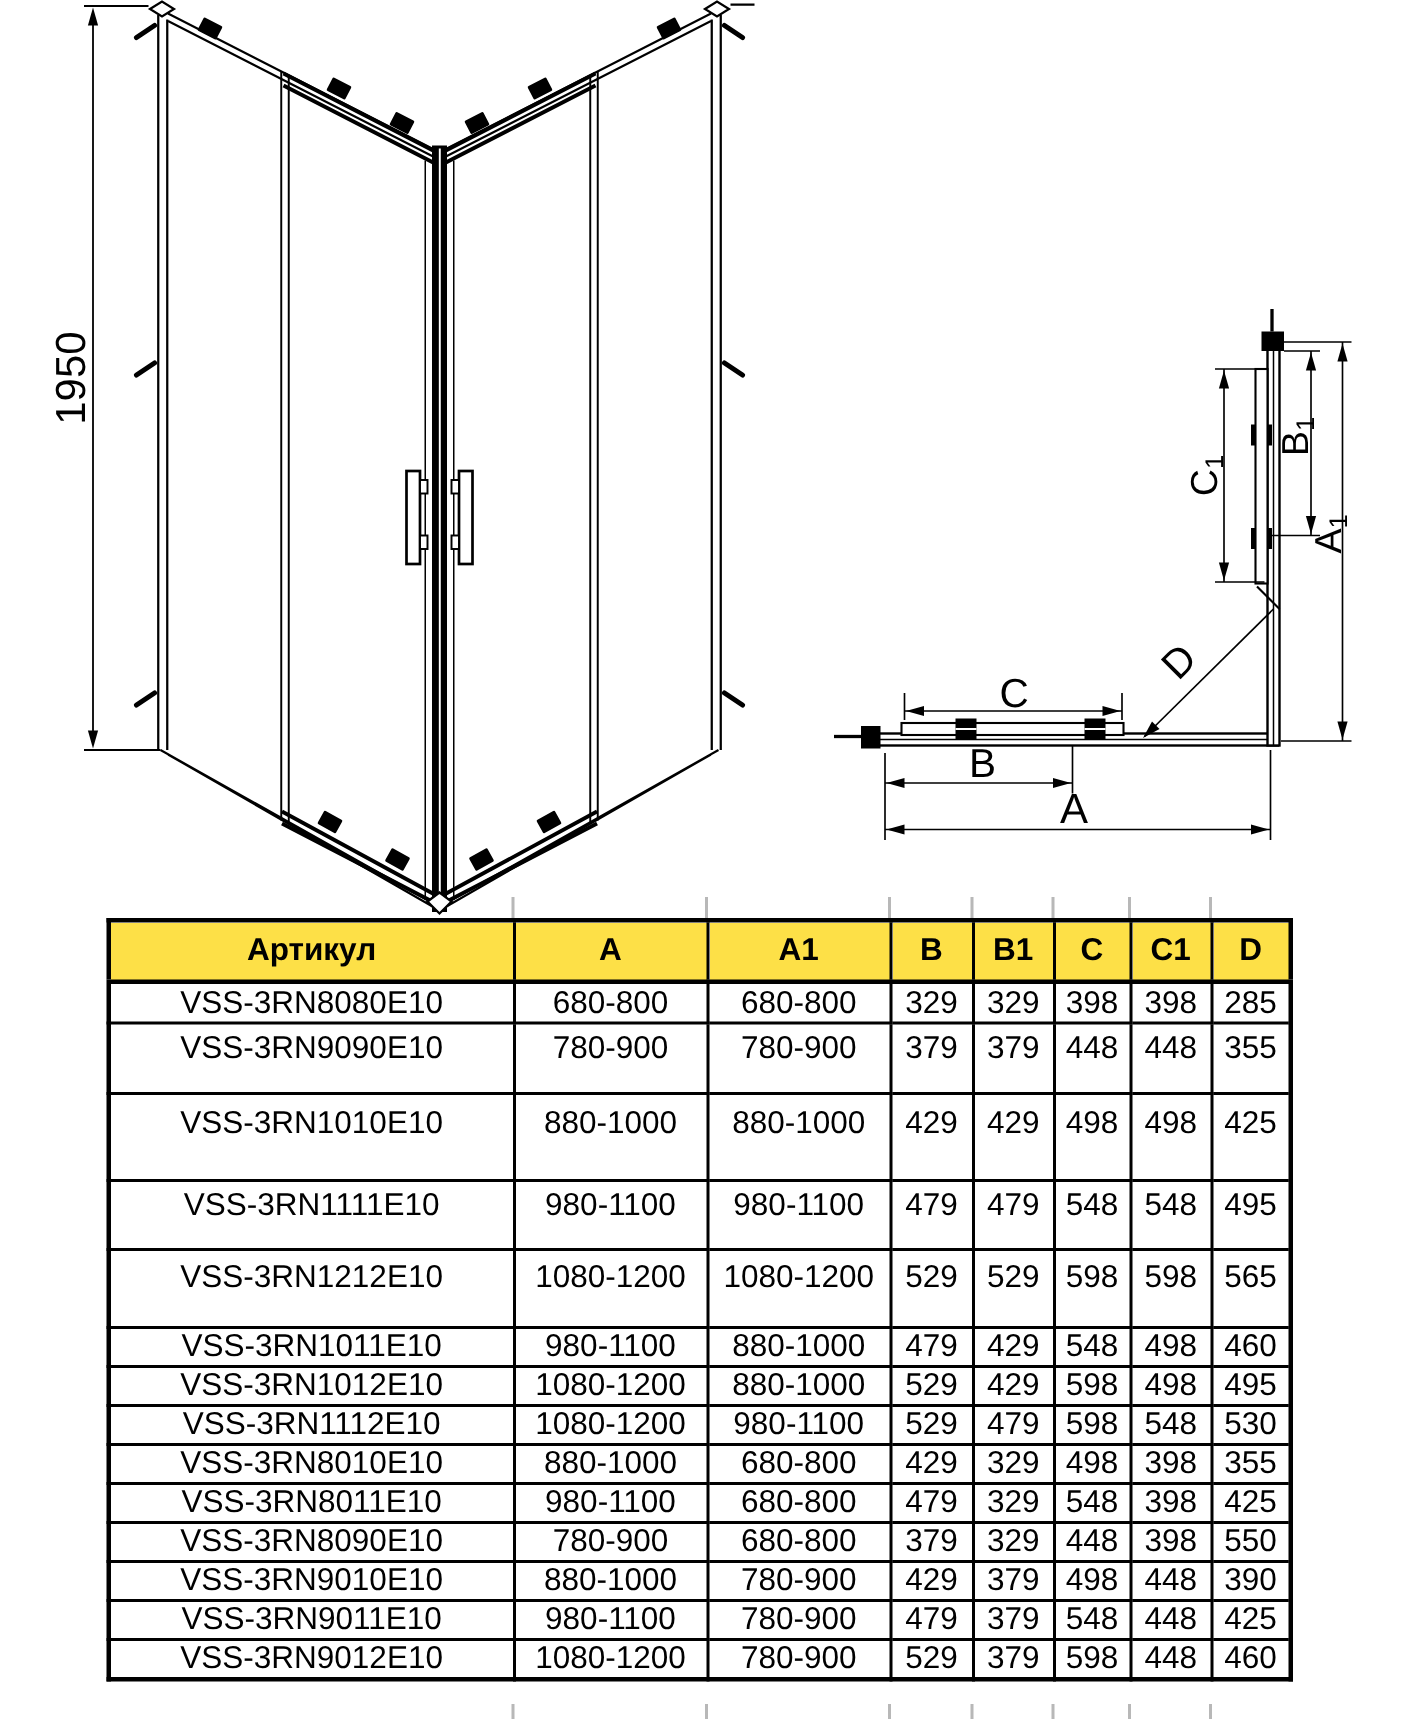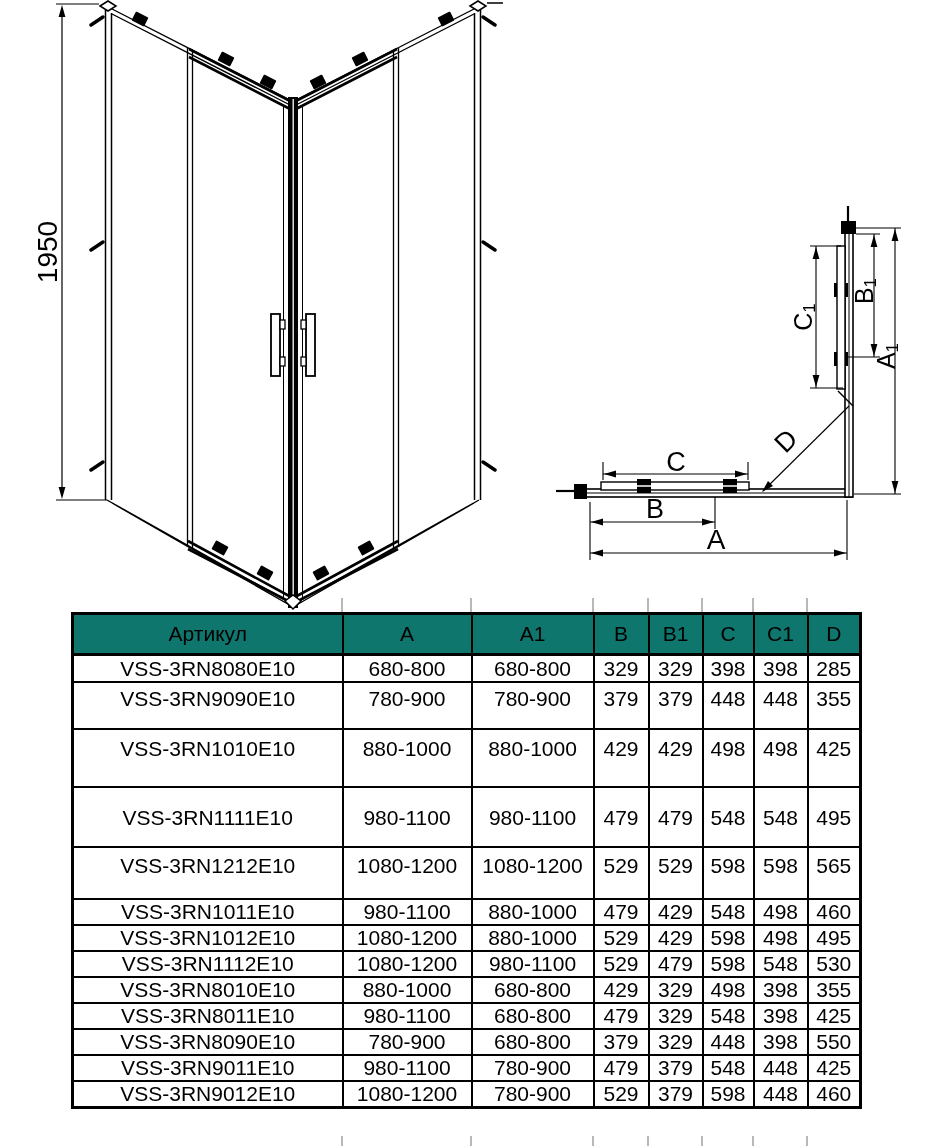--- a/index.html
+++ b/index.html
@@ -4,27 +4,27 @@
 <style>
   html,body{margin:0;padding:0;background:#fff;}
   body{width:936px;height:1146px;position:relative;overflow:hidden;
        font-family:"Liberation Sans",sans-serif;color:#000;}
   .drawing-svg{position:absolute;left:0;top:0;}
   svg text{font-family:"Liberation Sans",sans-serif;fill:#000;}
   .spec-table{position:absolute;left:71px;top:612px;width:789px;
       border-collapse:collapse;table-layout:fixed;border:3px solid #000;}
   .spec-table th,.spec-table td{border:2px solid #000;text-align:center;
       padding:0;vertical-align:middle;white-space:nowrap;overflow:hidden;}
-  .spec-table thead th{background:#0f766e;font-size:21px;font-weight:400;height:38px;}
+  .spec-table thead th{background:#fde047;font-size:21px;font-weight:700;height:38px;}
   .spec-table thead tr{border-bottom:3px solid #000;}
   .spec-table td{font-size:21px;font-weight:400;height:24px;}
   .spec-table tbody tr:nth-child(1) td{height:25px;}
   .spec-table tbody tr:nth-child(2) td{height:41px;vertical-align:top;padding-top:4px;margin-left:36px;}
   .spec-table tbody tr:nth-child(3) td{height:49px;vertical-align:top;padding-top:7px;}
-  .spec-table tbody tr:nth-child(4) td{height:40px;vertical-align:top;padding-top:18px;}
+  .spec-table tbody tr:nth-child(4) td{height:40px;vertical-align:top;padding-top:4px;}
   .spec-table tbody tr:nth-child(5) td{height:44px;vertical-align:top;padding-top:6px;}
   .stub{position:absolute;width:2px;background:#b8b8b8;}
 </style>
 </head>
 <body>
 
 <svg class="drawing-svg" width="936" height="612" viewBox="0 0 936 612">
   <g stroke="#000" fill="none" stroke-width="1.5">
 
     <g>
@@ -314,20 +314,30 @@
     <td>VSS-3RN8090E10</td>
     <td>780-900</td>
     <td>680-800</td>
     <td>379</td>
     <td>329</td>
     <td>448</td>
     <td>398</td>
     <td>550</td>
   </tr>
       <tr>
+    <td>VSS-3RN9010E10</td>
+    <td>880-1000</td>
+    <td>780-900</td>
+    <td>429</td>
+    <td>379</td>
+    <td>498</td>
+    <td>448</td>
+    <td>390</td>
+  </tr>
+      <tr>
     <td>VSS-3RN9011E10</td>
     <td>980-1100</td>
     <td>780-900</td>
     <td>479</td>
     <td>379</td>
     <td>548</td>
     <td>448</td>
     <td>425</td>
   </tr>
       <tr>

